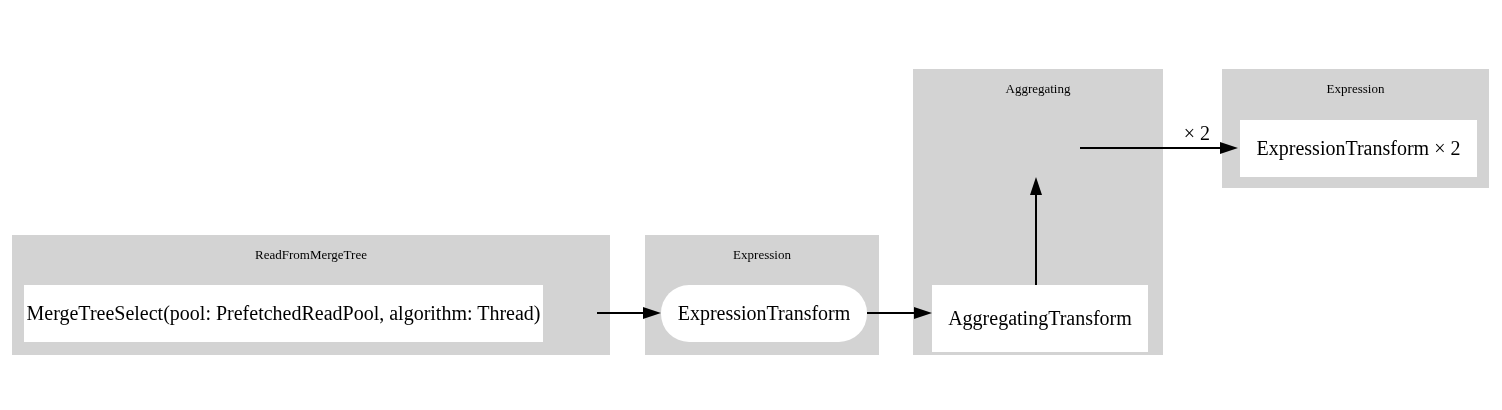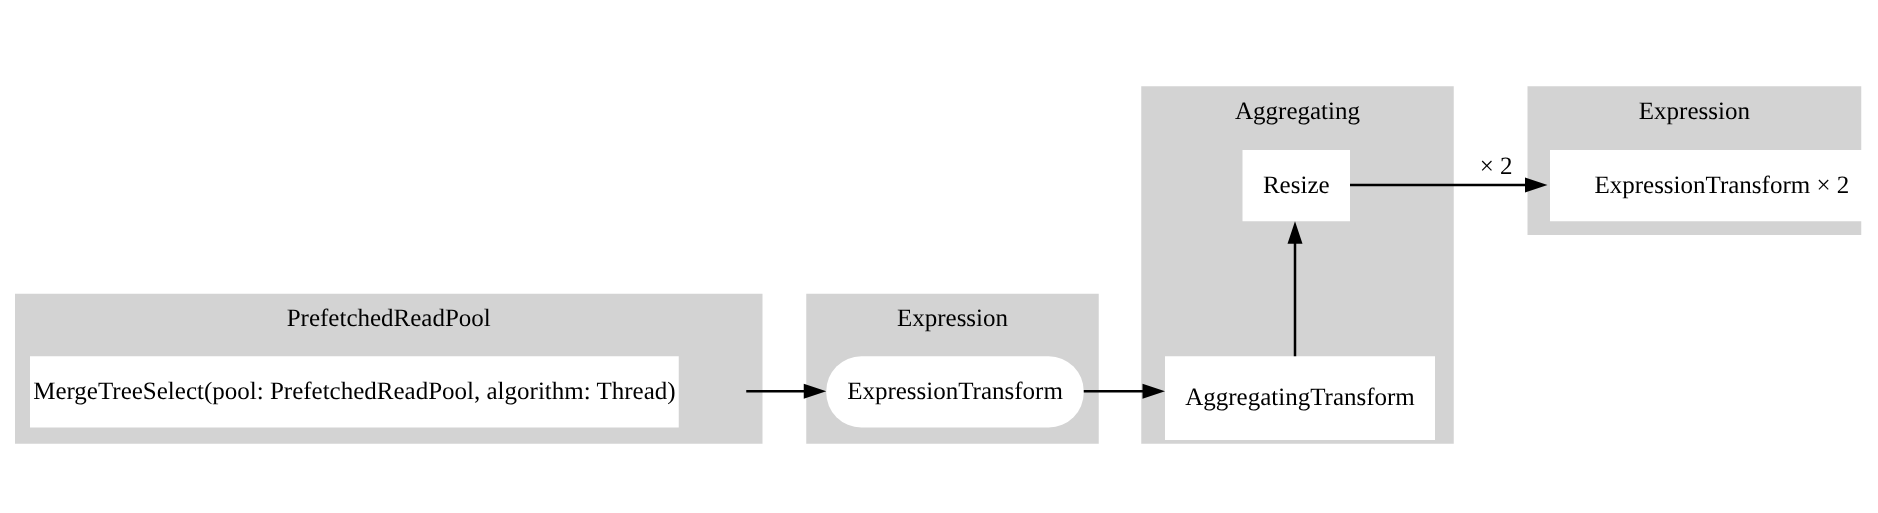--- a/index.html
+++ b/index.html
@@ -19,21 +19,21 @@
   .cluster {
     position: absolute;
     background: #d3d3d3;
   }
   .cluster-title {
     position: absolute;
     top: 8px;
     left: 0;
     width: 100%;
     text-align: center;
-    font-size: 20px;
+    font-size: 13px;
     line-height: 24px;
     white-space: nowrap;
   }
   .node {
     position: absolute;
     background: #ffffff;
     display: flex;
     align-items: center;
     justify-content: center;
     font-size: 20px;
@@ -72,44 +72,43 @@
     text-align: right;
     white-space: nowrap;
   }
 </style>
 </head>
 <body>
 
 <div class="canvas">
 
   <div class="cluster" style="left:12px; top:235px; width:598px; height:120px;">
-    <div class="cluster-title">PrefetchedReadPool</div>
+    <div class="cluster-title">ReadFromMergeTree</div>
   </div>
 
   <div class="cluster" style="left:645px; top:235px; width:234px; height:120px;">
     <div class="cluster-title">Expression</div>
   </div>
 
   <div class="cluster" style="left:913px; top:69px; width:250px; height:286px;">
     <div class="cluster-title">Aggregating</div>
   </div>
 
   <div class="cluster" style="left:1222px; top:69px; width:267px; height:119px;">
     <div class="cluster-title">Expression</div>
   </div>
 
   <div class="node" style="left:24px; top:285px; width:519px; height:57px;">MergeTreeSelect(pool: PrefetchedReadPool, algorithm: Thread)</div>
 
   <div class="node" style="left:661px; top:285px; width:206px; height:57px;border-radius:28px;">ExpressionTransform</div>
 
   <div class="node" style="left:932px; top:285px; width:216px; height:67px;">AggregatingTransform</div>
 
-  <div class="node" style="left:994px; top:120px; width:86px; height:57px;">Resize</div>
 
-  <div class="node" style="left:1240px; top:120px; width:237px; height:57px;padding-left:19px;">ExpressionTransform × 2</div>
+  <div class="node" style="left:1240px; top:120px; width:237px; height:57px;">ExpressionTransform × 2</div>
 
   <div>
     <div class="edge-line-h" style="left:597px; top:312px; width:48px;"></div>
     <div class="arrow-right" style="left:643px; top:307px;"></div>
   </div>
 
   <div>
     <div class="edge-line-h" style="left:867px; top:312px; width:49px;"></div>
     <div class="arrow-right" style="left:914px; top:307px;"></div>
   </div>

